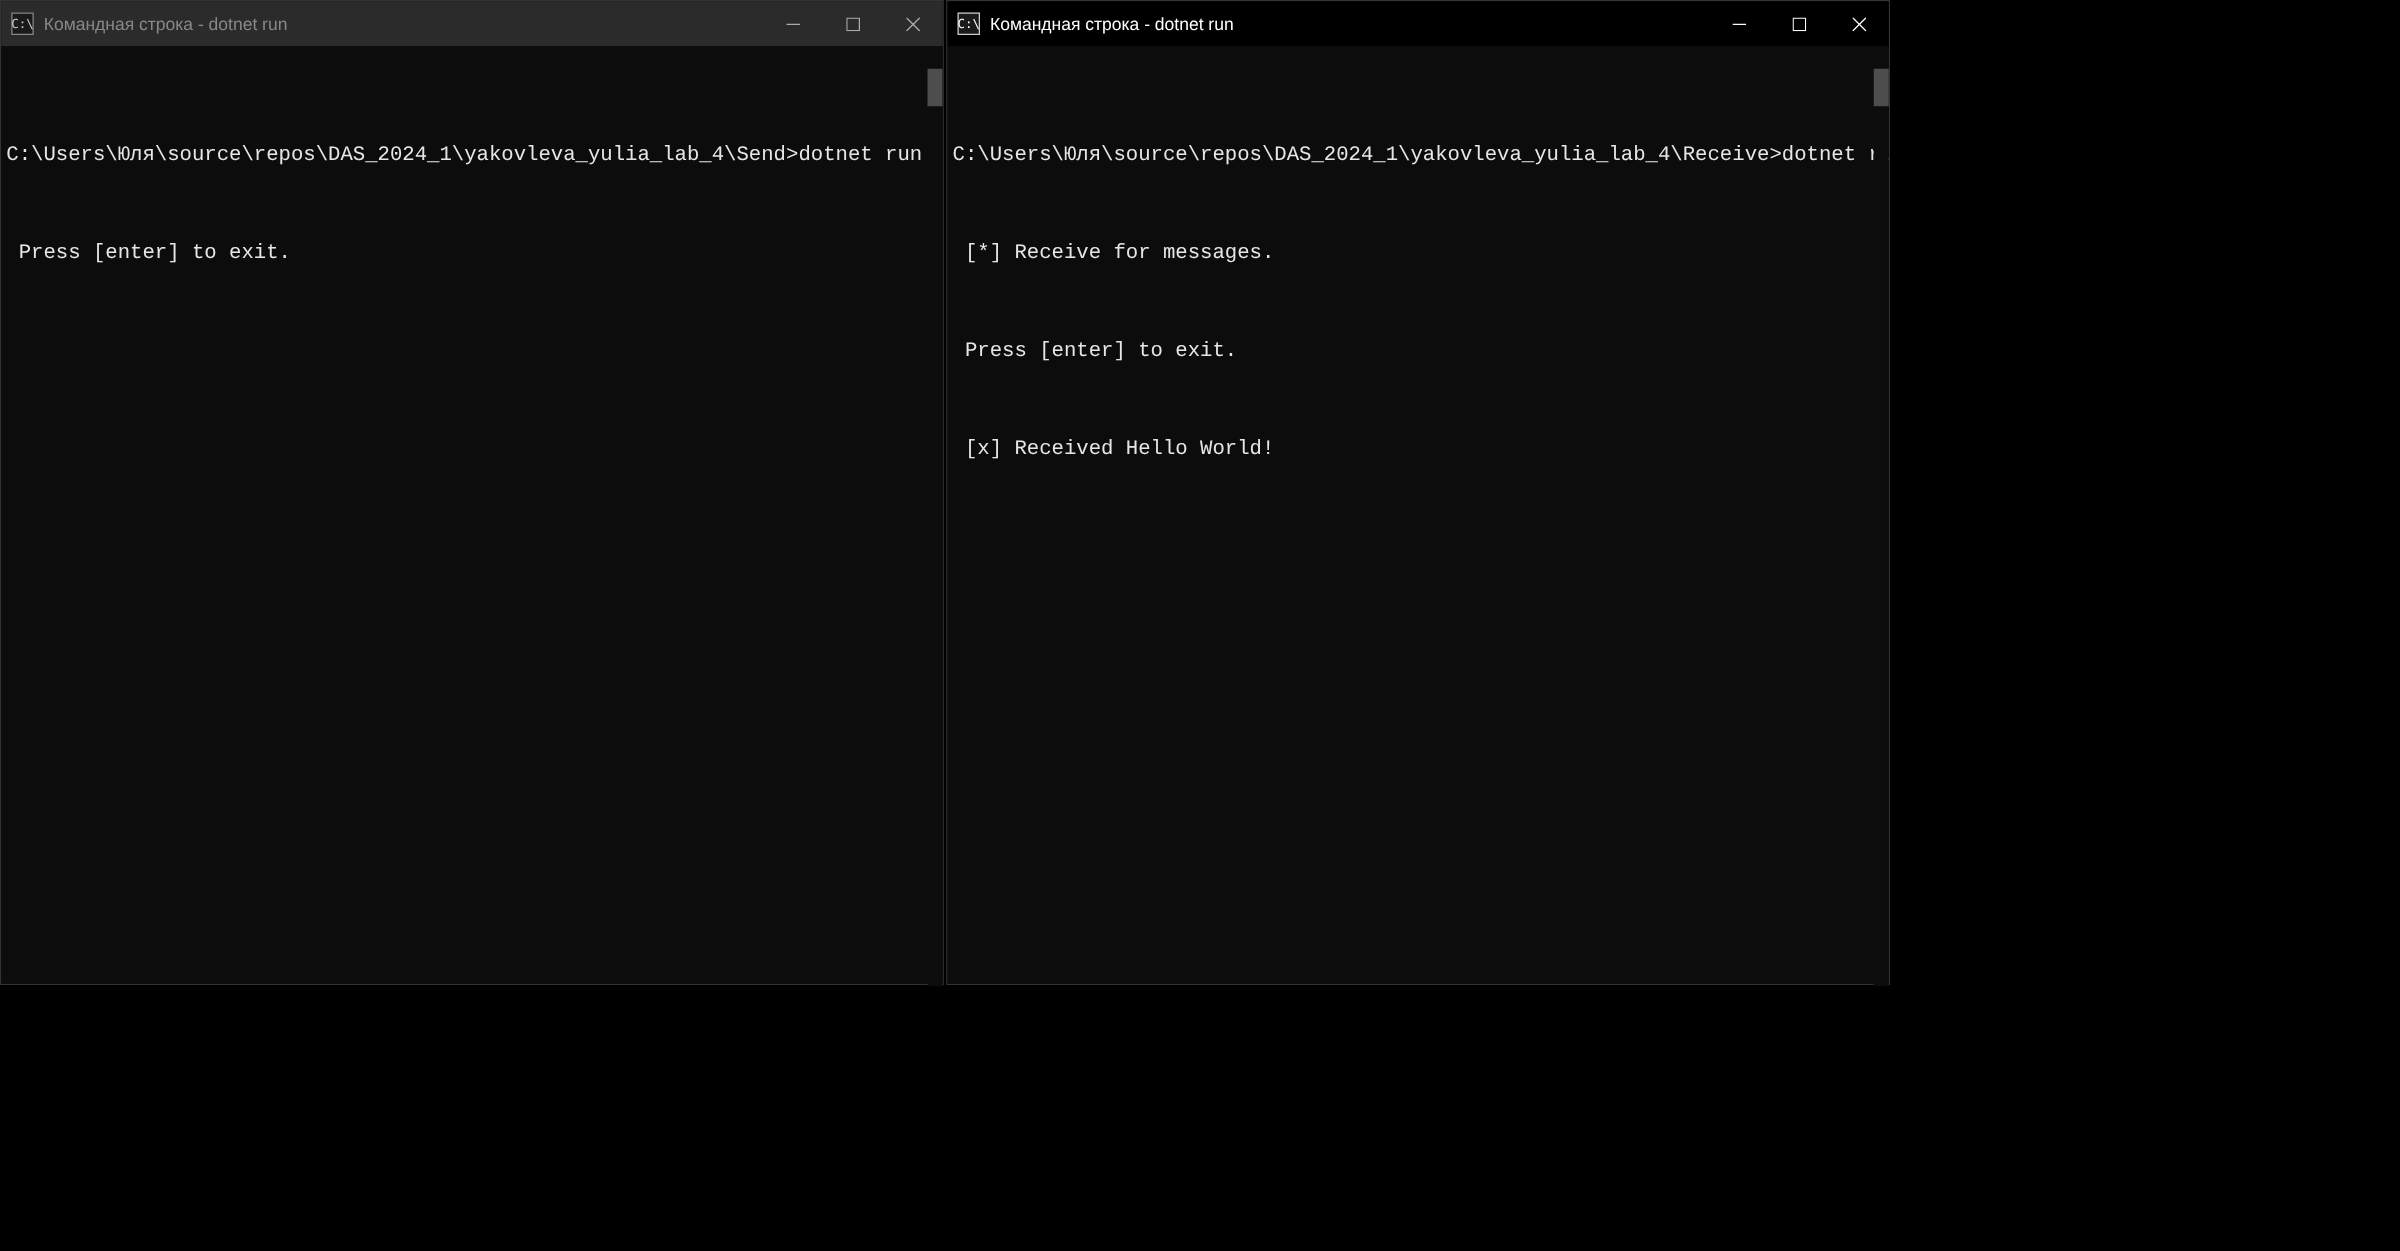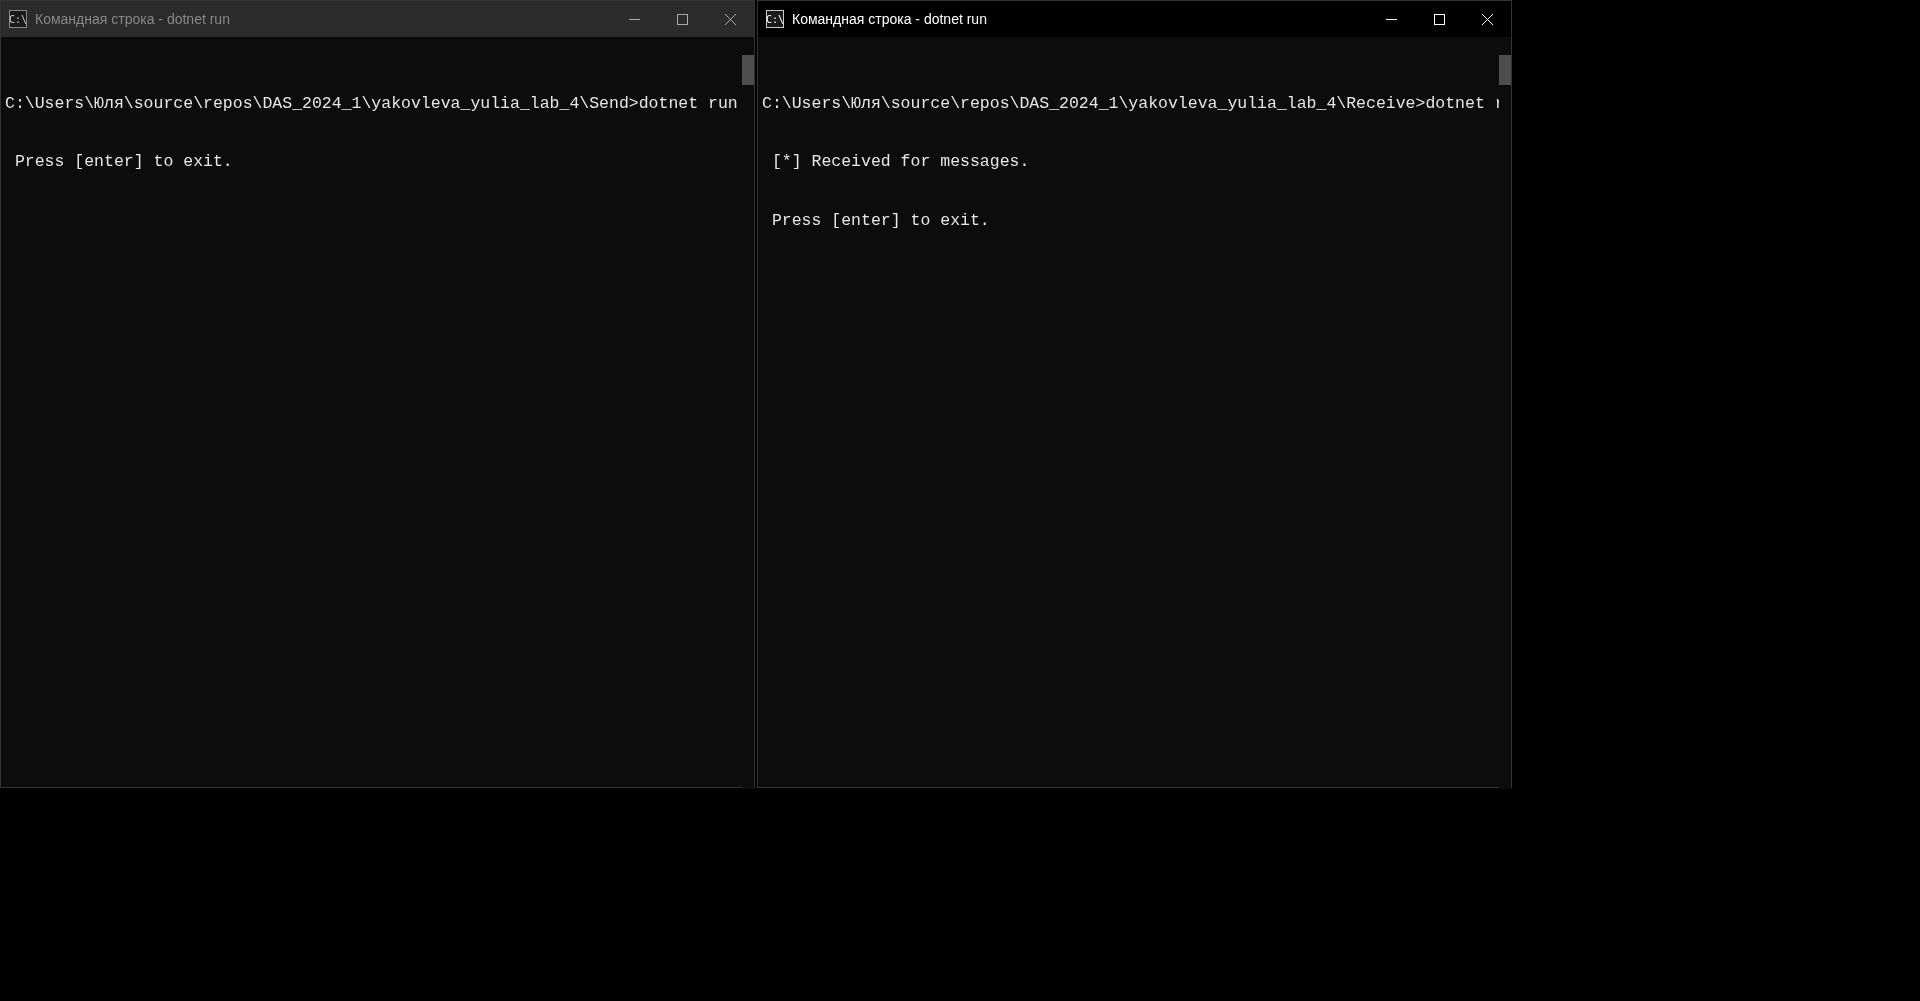--- a/index.html
+++ b/index.html
@@ -113,20 +113,21 @@
     }
     .scrollbar-thumb {
       width: 12px;
       background: #4d4d4d;
       position: absolute;
       top: 18px;
       height: 30px;
     }
     .terminal-line {
       display: block;
+      margin-top: 20px;
     }
   </style>
 </head>
 <body>
 
 <div class="window left">
   <div class="titlebar inactive">
     <div class="titlebar-icon">C:\</div>
     <div class="titlebar-title">Командная строка - dotnet  run</div>
     <div class="titlebar-controls">
@@ -175,19 +176,20 @@
       <div class="titlebar-btn">
         <svg viewBox="0 0 11 11">
             <line x1="0" y1="0" x2="11" y2="11" stroke="currentColor" stroke-width="1"></line>
             <line x1="11" y1="0" x2="0" y2="11" stroke="currentColor" stroke-width="1"></line>
           </svg>
       </div>
     </div>
   </div>
   <div class="terminal-body">
     <span class="terminal-line">C:\Users\Юля\source\repos\DAS_2024_1\yakovleva_yulia_lab_4\Receive&gt;dotnet run</span>
-    <span class="terminal-line"> [*] Received for messages.</span>
+    <span class="terminal-line"> [*] Receive for messages.</span>
     <span class="terminal-line"> Press [enter] to exit.</span>
+    <span class="terminal-line"> [x] Received Hello World!</span>
   </div>
   <div class="scrollbar" style="height:752px;">
     <div class="scrollbar-thumb"></div>
   </div>
 </div>
 
 </body></html>

